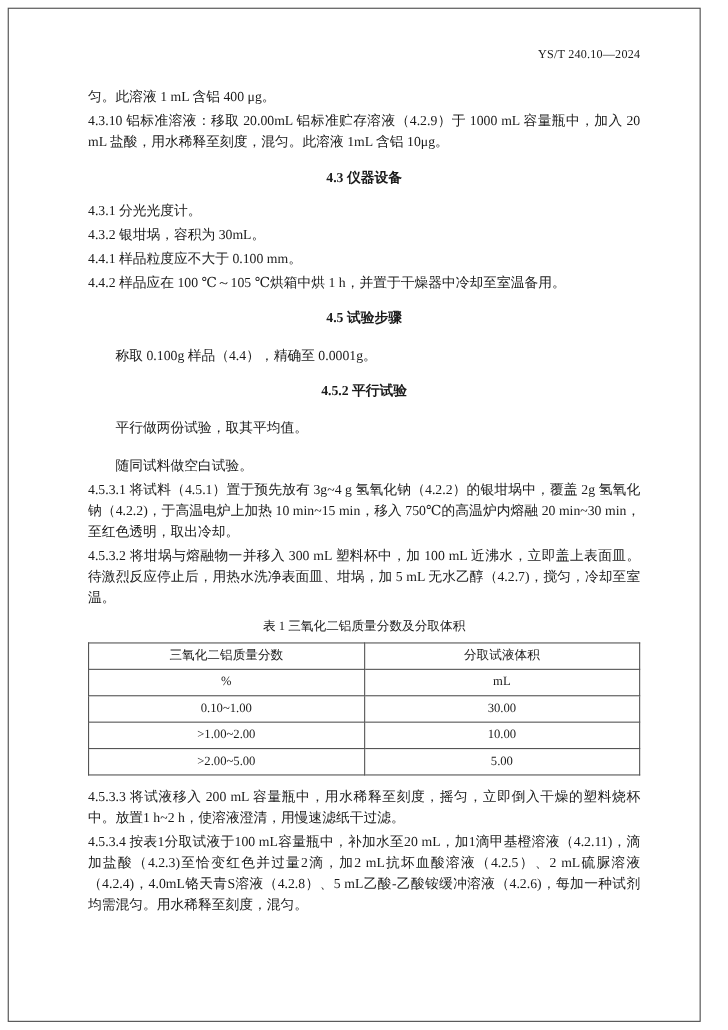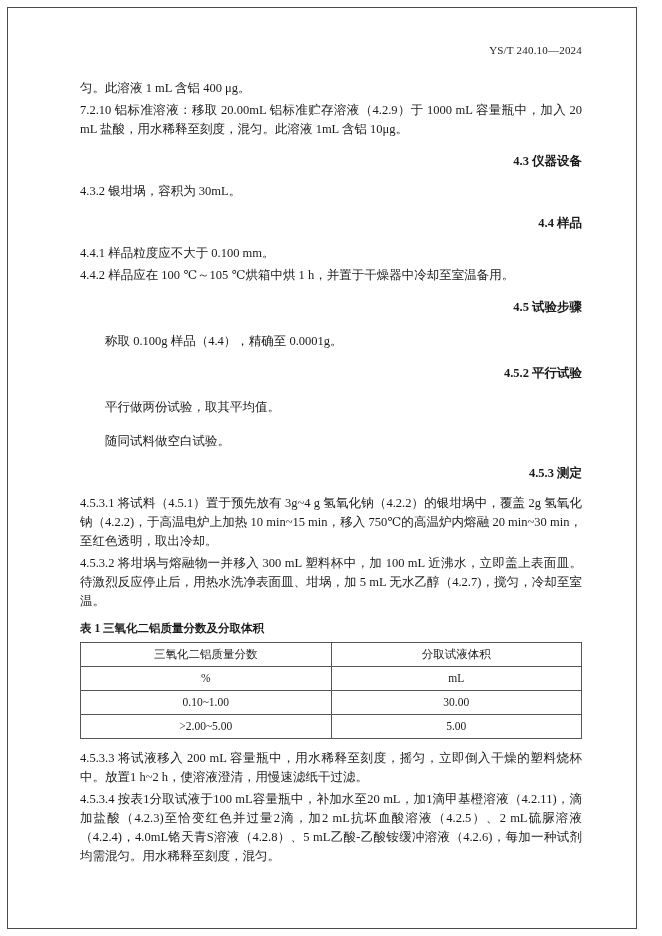--- a/index.html
+++ b/index.html
@@ -44,24 +44,25 @@
   .para {
     margin: 3px 0;
   }
   .indent {
     text-indent: 2em;
     margin-top: 15px;
   }
   .head {
     font-weight: bold;
     margin: 13px 0 11px 0;
-    text-align: right;
+    text-align: center;
   }
   .tbl-caption {
-    font-weight: bold;
+    font-weight: normal;
+    text-align: center;
     font-size: 11.5px;
     margin: 8px 0 4px 0;
   }
   table.data-table {
     width: 100%;
     border-collapse: collapse;
     font-size: 11.5px;
     margin-bottom: 10px;
   }
   table.data-table td {
@@ -77,58 +78,61 @@
 
 <div class="page">
   <div class="page-frame"></div>
 
   <div class="doc-header">
     <span>YS/T 240.10—2024</span>
   </div>
 
   <div class="content">
     <p class="para">匀。此溶液 1 mL 含铝 400 μg。</p>
-    <p class="para">7.2.10 铝标准溶液：移取 20.00mL 铝标准贮存溶液（4.2.9）于 1000 mL 容量瓶中，加入 20 mL 盐酸，用水稀释至刻度，混匀。此溶液 1mL 含铝 10μg。</p>
+    <p class="para">4.3.10 铝标准溶液：移取 20.00mL 铝标准贮存溶液（4.2.9）于 1000 mL 容量瓶中，加入 20 mL 盐酸，用水稀释至刻度，混匀。此溶液 1mL 含铝 10μg。</p>
 
     <p class="head">4.3 仪器设备</p>
+    <p class="para">4.3.1 分光光度计。</p>
     <p class="para">4.3.2 银坩埚，容积为 30mL。</p>
 
-    <p class="head">4.4 样品</p>
     <p class="para">4.4.1 样品粒度应不大于 0.100 mm。</p>
     <p class="para">4.4.2 样品应在 100 ℃～105 ℃烘箱中烘 1 h，并置于干燥器中冷却至室温备用。</p>
 
     <p class="head">4.5 试验步骤</p>
 
     <p class="para indent">称取 0.100g 样品（4.4），精确至 0.0001g。</p>
 
     <p class="head">4.5.2 平行试验</p>
     <p class="para indent">平行做两份试验，取其平均值。</p>
 
     <p class="para indent">随同试料做空白试验。</p>
 
-    <p class="head">4.5.3 测定</p>
     <p class="para">4.5.3.1 将试料（4.5.1）置于预先放有 3g~4 g 氢氧化钠（4.2.2）的银坩埚中，覆盖 2g 氢氧化钠（4.2.2)，于高温电炉上加热 10 min~15 min，移入 750℃的高温炉内熔融 20 min~30 min，至红色透明，取出冷却。</p>
     <p class="para">4.5.3.2 将坩埚与熔融物一并移入 300 mL 塑料杯中，加 100 mL 近沸水，立即盖上表面皿。待激烈反应停止后，用热水洗净表面皿、坩埚，加 5 mL 无水乙醇（4.2.7)，搅匀，冷却至室温。</p>
 
     <div class="tbl-caption">表 1 三氧化二铝质量分数及分取体积</div>
     <table class="data-table">
       <tbody>
         <tr>
           <td>三氧化二铝质量分数</td>
           <td>分取试液体积</td>
         </tr>
         <tr>
           <td>%</td>
           <td>mL</td>
         </tr>
         <tr>
           <td>0.10~1.00</td>
           <td>30.00</td>
         </tr>
         <tr>
+          <td>&gt;1.00~2.00</td>
+          <td>10.00</td>
+        </tr>
+        <tr>
           <td>&gt;2.00~5.00</td>
           <td>5.00</td>
         </tr>
       </tbody>
     </table>
 
     <p class="para">4.5.3.3 将试液移入 200 mL 容量瓶中，用水稀释至刻度，摇匀，立即倒入干燥的塑料烧杯中。放置1 h~2 h，使溶液澄清，用慢速滤纸干过滤。</p>
     <p class="para">4.5.3.4 按表1分取试液于100 mL容量瓶中，补加水至20 mL，加1滴甲基橙溶液（4.2.11)，滴加盐酸（4.2.3)至恰变红色并过量2滴，加2 mL抗坏血酸溶液（4.2.5）、2 mL硫脲溶液（4.2.4)，4.0mL铬天青S溶液（4.2.8）、5 mL乙酸-乙酸铵缓冲溶液（4.2.6)，每加一种试剂均需混匀。用水稀释至刻度，混匀。</p>
 
   </div>

